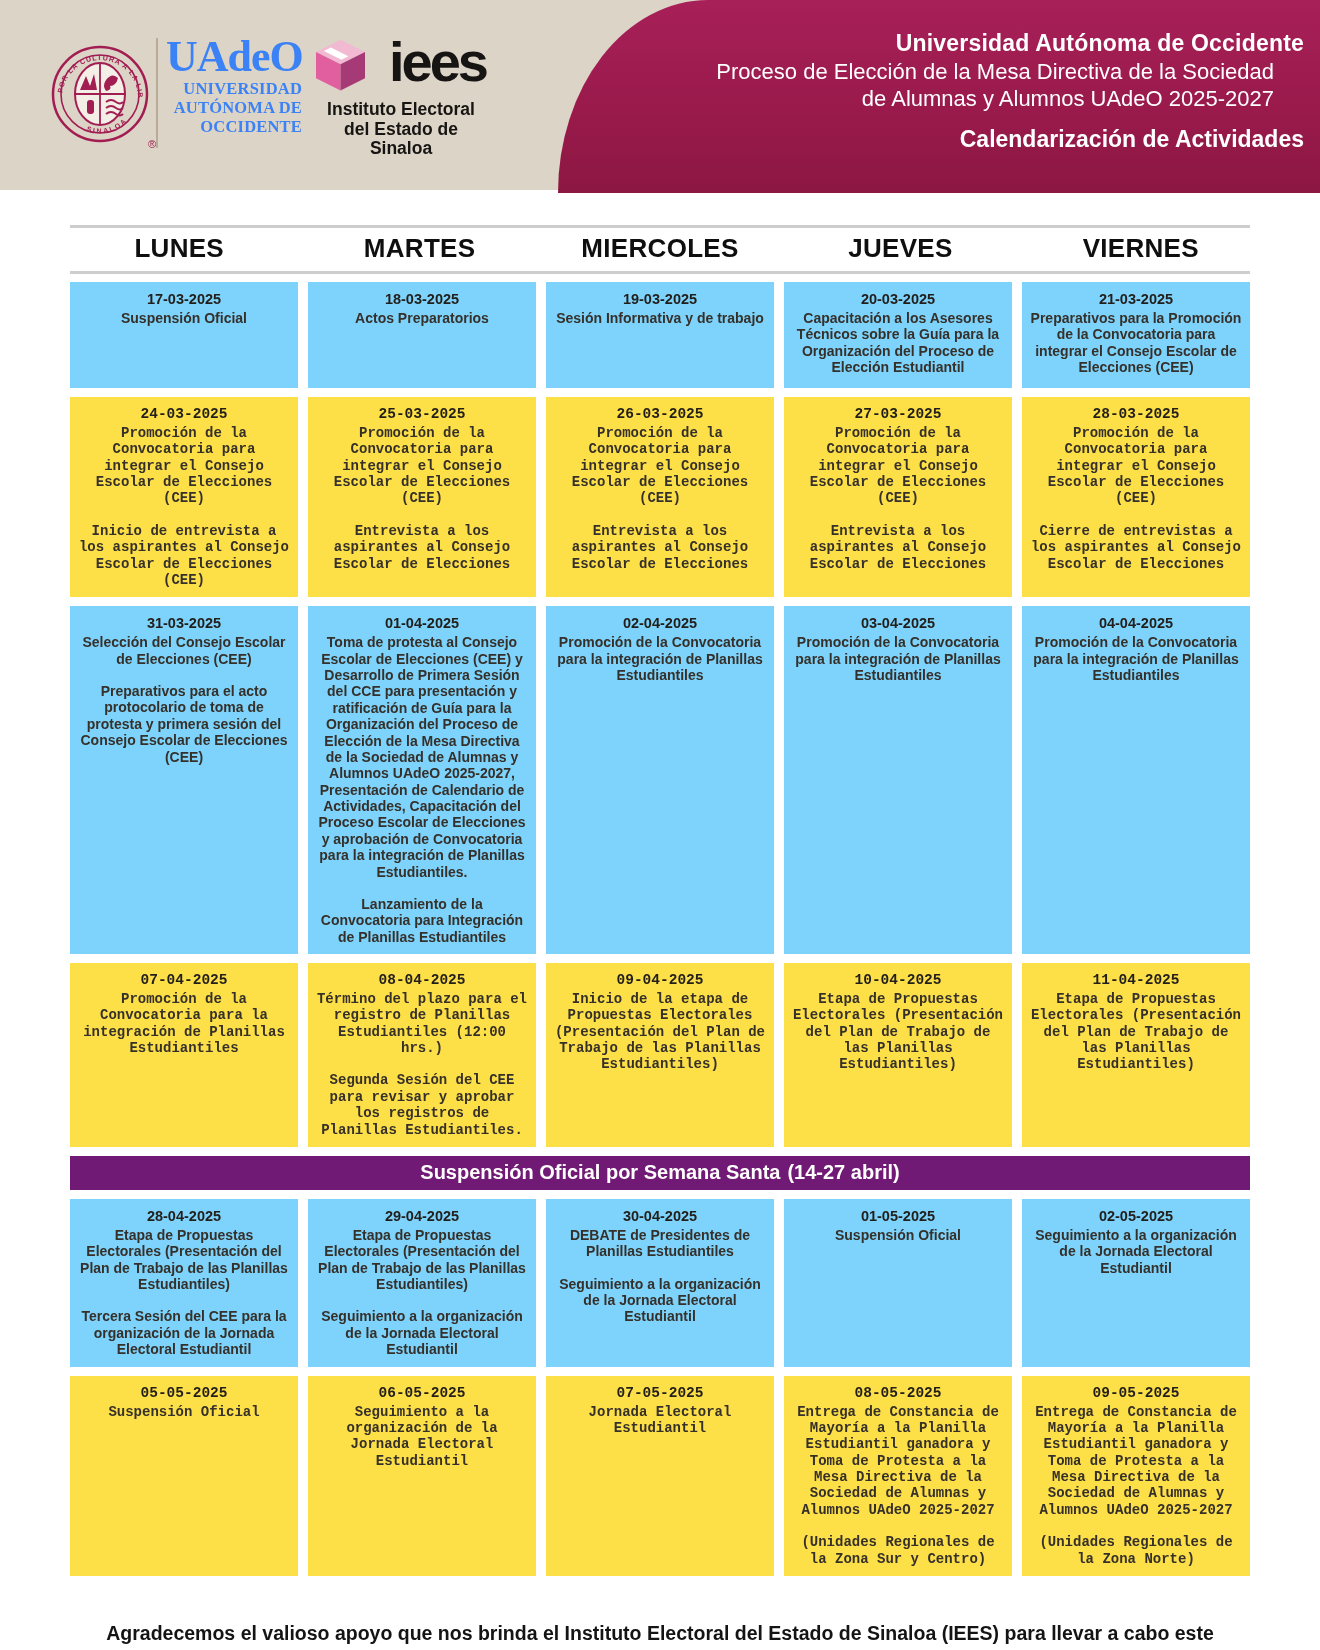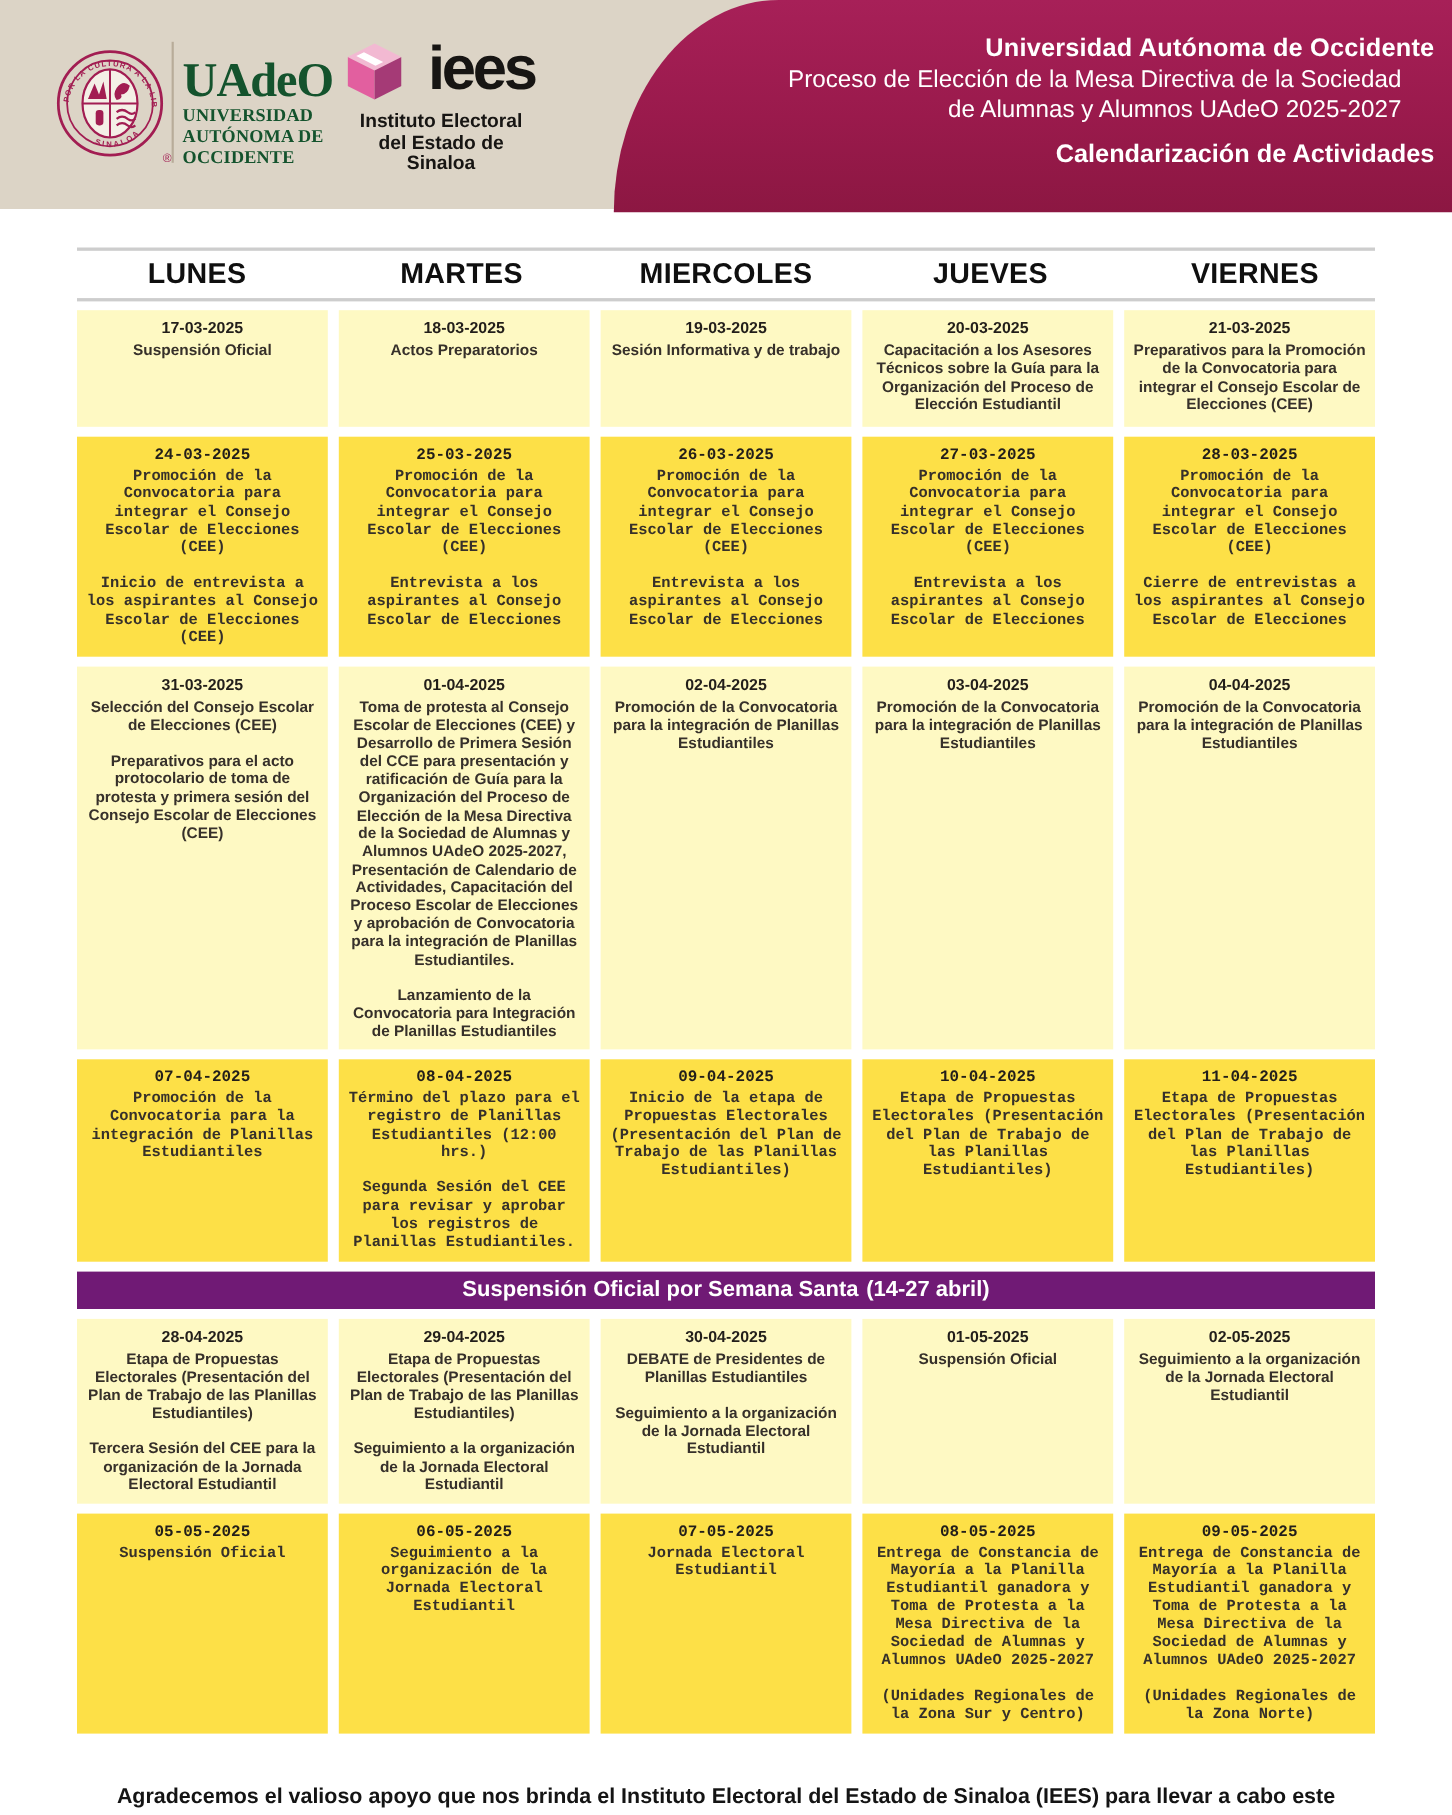--- a/index.html
+++ b/index.html
@@ -18,21 +18,21 @@
     border-top-left-radius:150px 193px;
   }
   .htext { position:absolute; left:660px; right:16px; top:30px; text-align:right; color:#ffffff; }
   .htext .t1 { font-size:23px; font-weight:bold; letter-spacing:.2px; }
   .htext .t2 { margin:2px auto 0; width:584px; font-size:22px; font-weight:400; line-height:1.22; }
   .htext .t3 { margin-top:13px; font-size:23px; font-weight:bold; }
 
   .seal { position:absolute; left:50px; top:42px; width:100px; height:104px; }
   .seal-r { position:absolute; left:148px; top:138px; font-size:11px; color:#a21d52; }
   .logo-divider { position:absolute; left:156px; top:38px; width:2px; height:110px; background:#b8ac99; }
-  .uadeo-block { position:absolute; left:166px; top:50px; width:136px; text-align:left; color:#14532d;
+  .uadeo-block { position:absolute; left:166px; top:34px; width:136px; text-align:right; color:#3b82f6;
                  font-family:"Liberation Serif", serif; }
   .uadeo-block .big { font-size:44px; font-weight:bold; letter-spacing:-1px; line-height:1.05; }
   .uadeo-block .sm  { font-size:16.5px; font-weight:bold; line-height:1.14; letter-spacing:.2px; }
 
   .iees-block { position:absolute; left:316px; top:36px; width:170px; text-align:center; }
   .iees-top { display:flex; align-items:flex-start; justify-content:center; gap:24px; }
   .iees-box { width:56px; height:58px; }
   .iees-word { font-size:56px; font-weight:bold; color:#171513; letter-spacing:-3px; line-height:.92; }
   .iees-sub { margin-top:6px; font-size:17.5px; font-weight:bold; color:#171513; line-height:1.12; }
 
@@ -48,21 +48,21 @@
     margin:8px 70px 0; display:grid; grid-template-columns:repeat(5,1fr);
     gap:9px 10px;
     grid-template-rows:
       minmax(106px,auto) minmax(176px,auto) minmax(318px,auto)
       minmax(168px,auto) minmax(34px,auto) minmax(161px,auto) minmax(188px,auto);
   }
   .cell {
     padding:9px 8px; text-align:center;
     font-size:14px; line-height:1.17; font-weight:600; color:#36302a;
   }
-  .tan   { background:#fef9c3; }
+  .tan   { background:#7dd3fc; }
   .light { background:#fde047;font-family:Liberation Mono, monospace; }
   .cell .date { font-weight:bold; color:#221e1a; font-size:14.5px; margin-bottom:2px; }
   .cell .para { margin-top:0; }
   .cell .para + .para { margin-top:16px; }
   .cell .para b { font-weight:800; }
 
   .banner-row {
     grid-column:1 / -1; background:#701a75; color:#ffffff;
     display:flex; align-items:center; justify-content:center; gap:7px;
     font-size:20px;

